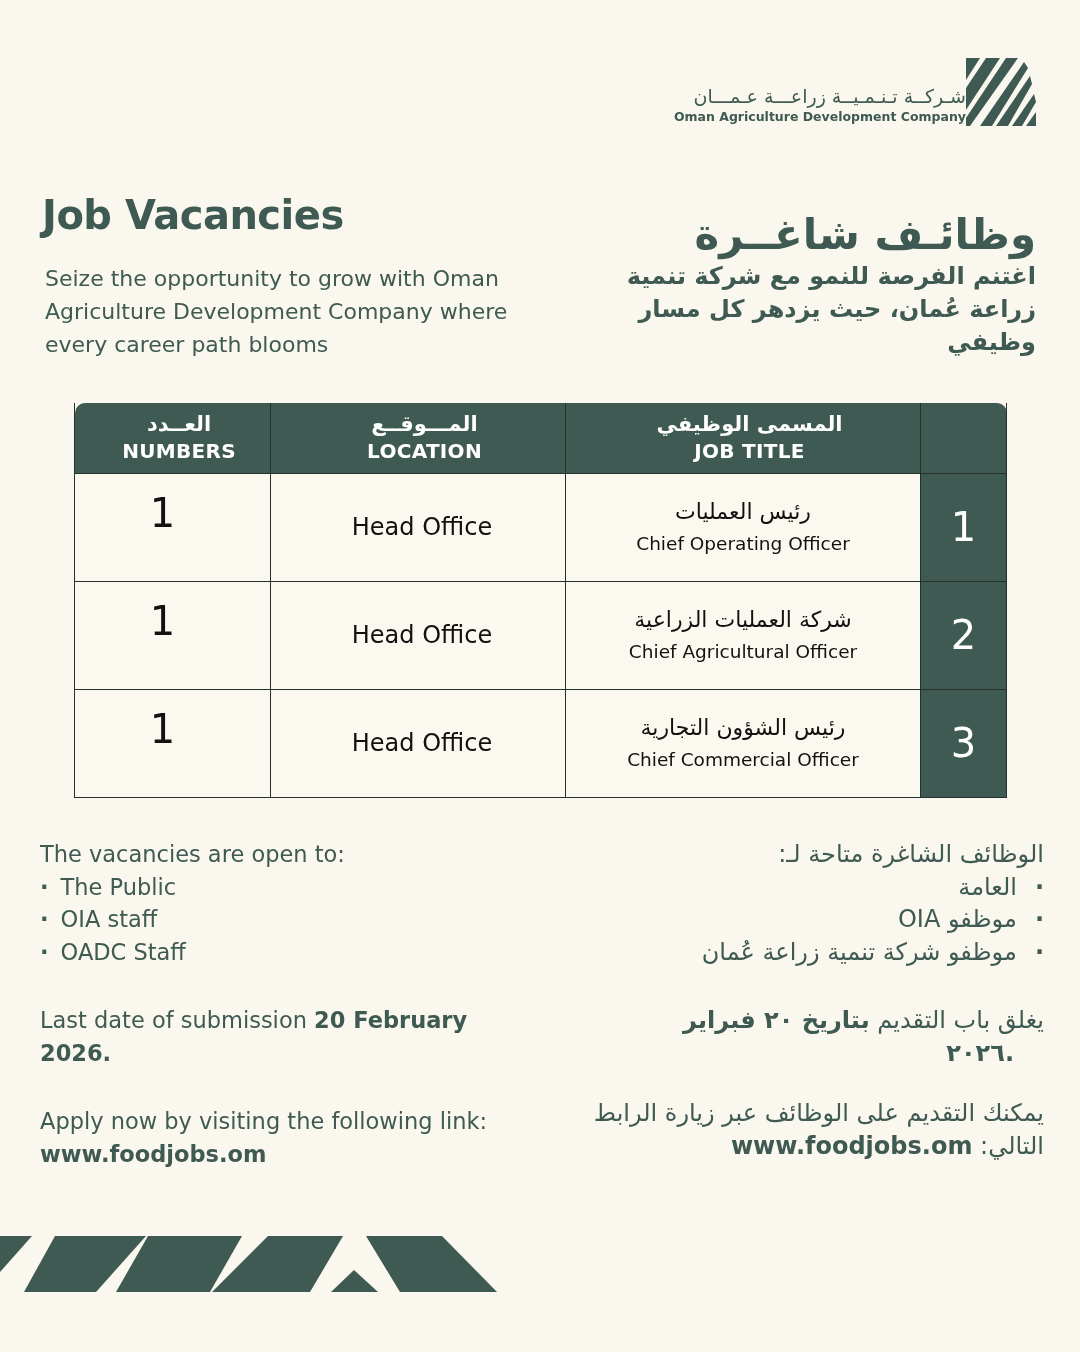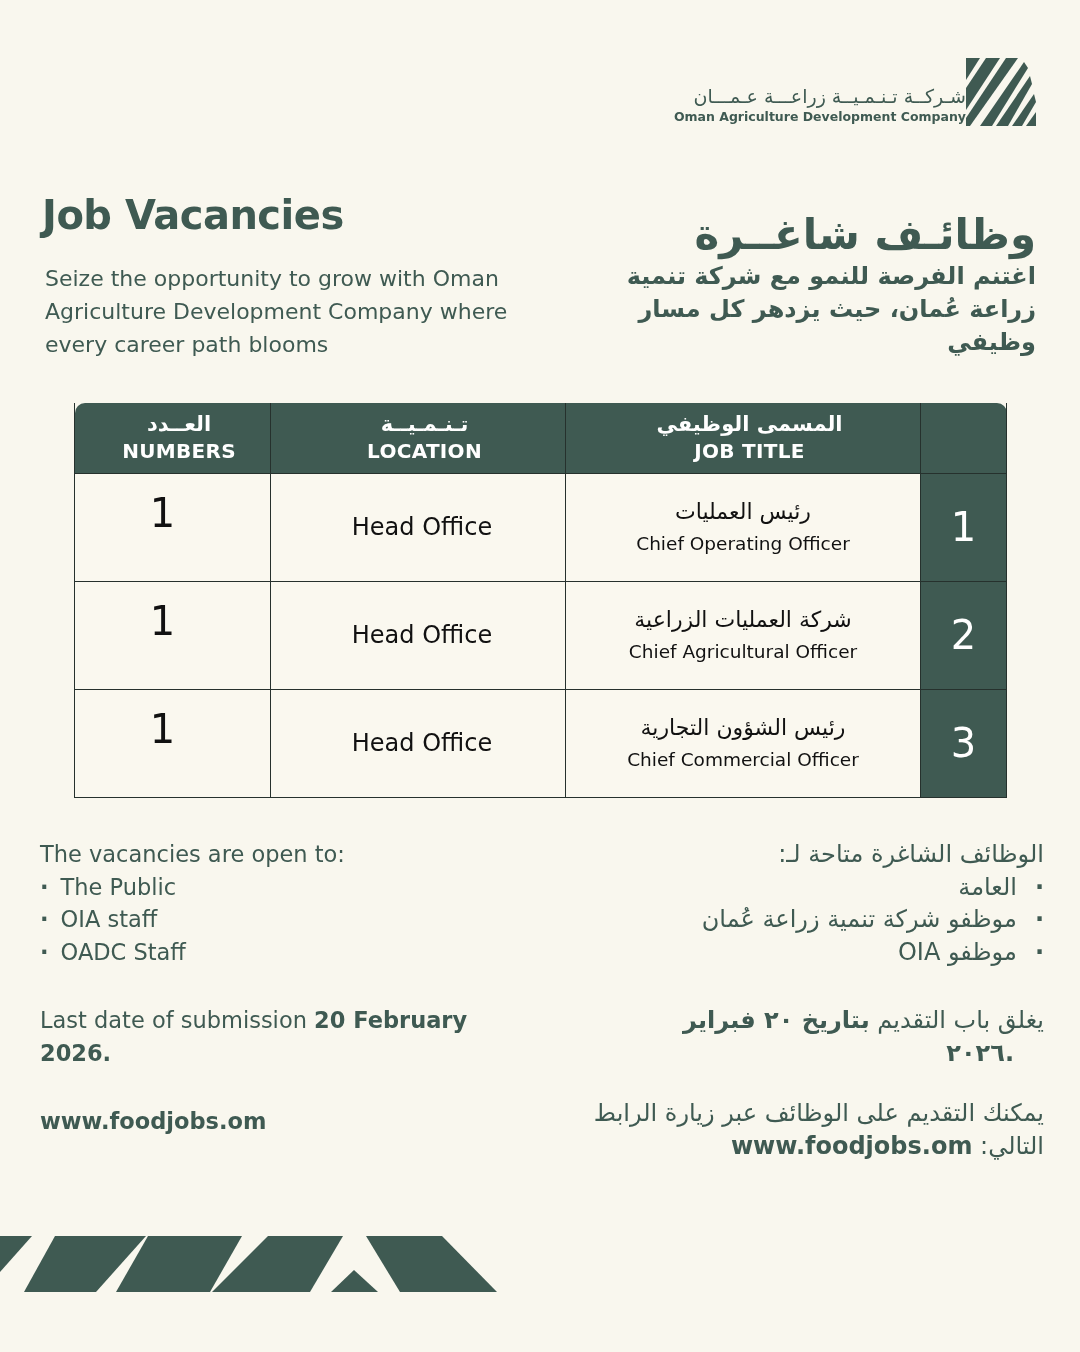--- a/index.html
+++ b/index.html
@@ -87,21 +87,21 @@
         <col style="width:355px">
         <col style="width:86px">
     </colgroup>
     <thead>
       <tr>
         <th class="thead-top-left">
           <span class="h-ar">العــدد</span>
           <span class="h-en">NUMBERS</span>
         </th>
         <th>
-          <span class="h-ar">تـنـمـيــة</span>
+          <span class="h-ar">المـــوقــع</span>
           <span class="h-en">LOCATION</span>
         </th>
         <th>
           <span class="h-ar">المسمى الوظيفي</span>
           <span class="h-en">JOB TITLE</span>
         </th>
         <th class="thead-top-right"></th>
       </tr>
     </thead>
     <tbody>
@@ -141,29 +141,30 @@
   <ul>
     <li>The Public</li>
     <li>OIA staff</li>
     <li>OADC Staff</li>
   </ul>
   <div class="gap"></div>
   <div>
     <span>Last date of submission </span><b>20 February 2026.</b>
   </div>
   <div class="gap"></div>
+  <div>Apply now by visiting the following link:</div>
   <div class="bold">www.foodjobs.om</div>
 </div>
 
 <div class="abs info-ar">
   <div>الوظائف الشاغرة متاحة لـ:</div>
   <ul>
     <li>العامة</li>
+    <li>موظفو OIA</li>
     <li>موظفو شركة تنمية زراعة عُمان</li>
-    <li>موظفو OIA</li>
   </ul>
   <div class="gap"></div>
   <div>
     <span>يغلق باب التقديم </span><b>بتاريخ ٢٠ فبراير</b>
   </div>
   <div class="bold" style="padding-right:30px;">.٢٠٢٦</div>
   <div class="gap" style="height:28px"></div>
   <div>يمكنك التقديم على الوظائف عبر زيارة الرابط</div>
   <div>
     <span>التالي: </span><b style="direction:ltr;unicode-bidi:embed;">www.foodjobs.om</b>

